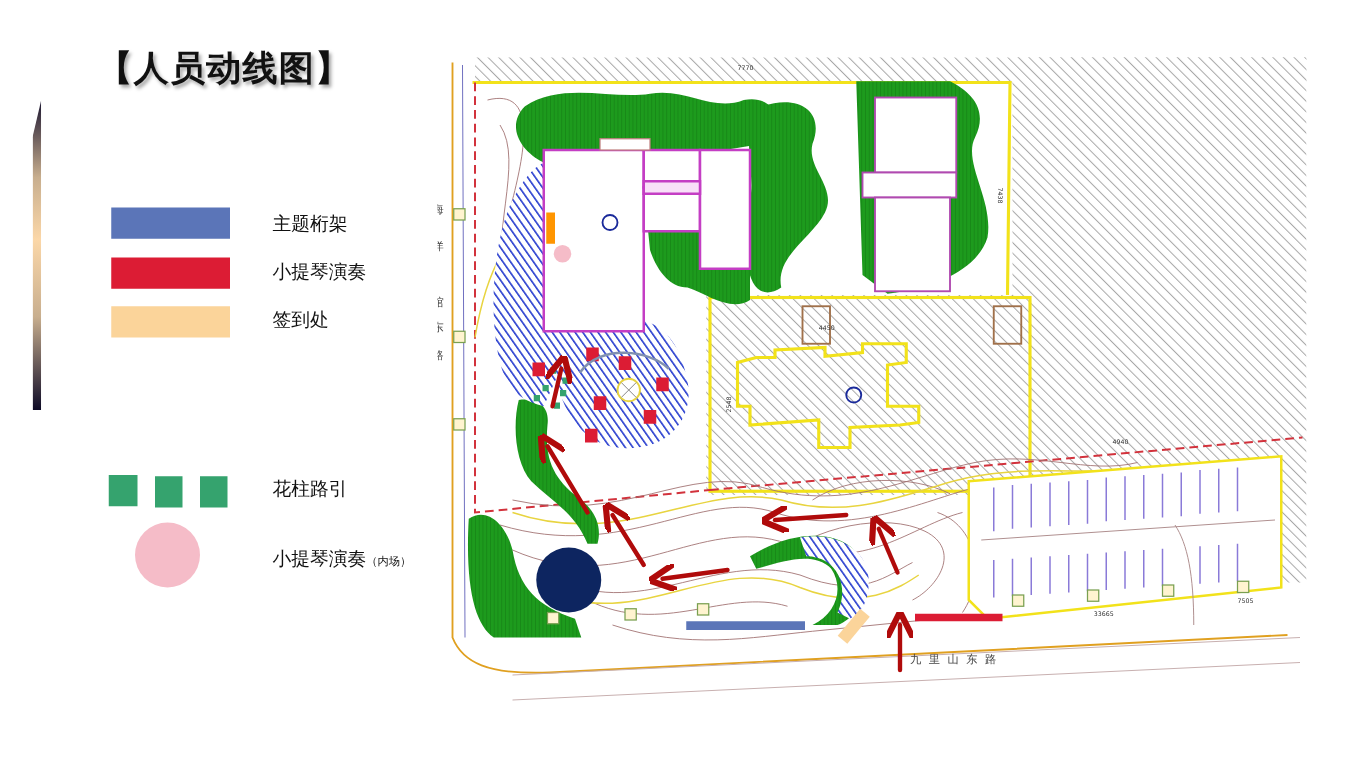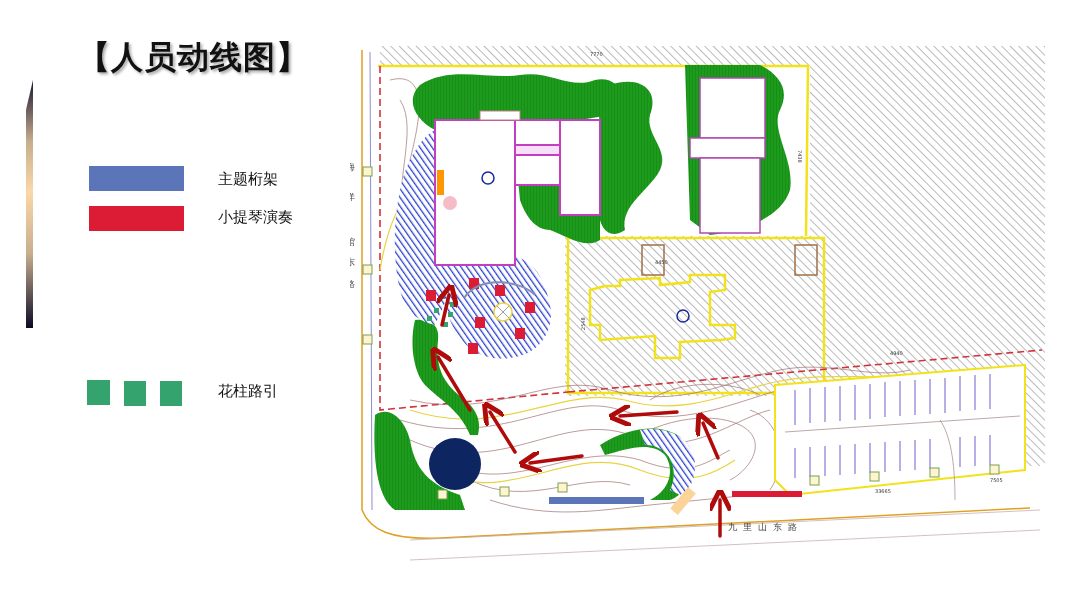--- a/index.html
+++ b/index.html
@@ -1,21 +1,21 @@
 <!DOCTYPE html>
 <html><head>
 <meta charset="utf-8">
 <style>
   * { box-sizing: border-box; margin: 0; padding: 0; }
   html, body { width: 1080px; height: 608px; background: #ffffff; overflow: hidden; }
   body { position: relative; font-family: "DejaVu Sans", "Liberation Sans", sans-serif; }
 
   .title {
     position: absolute; left: 78px; top: 36px;
-    font-size: 32px; font-weight: bold; color: #111;
+    font-size: 28px; font-weight: bold; color: #111;
     letter-spacing: 1px;
     text-shadow: 2px 2px 3px rgba(0,0,0,0.35);
   }
 
   .accent-bar {
     position: absolute; left: 26px; top: 80px; width: 7px; height: 248px;
     background: linear-gradient(to bottom, #1a1530 0%, #c8ae8e 25%, #fbd7a8 45%, #c8ae8e 70%, #0d0a26 100%);
     clip-path: polygon(100% 0, 100% 100%, 0 100%, 0 12%);
   }
 
@@ -41,30 +41,38 @@
   <div class="legend-item" style="top:118px">
     <div class="swatch" style="left:89px;top:5px;width:95px;height:25px;background:#5b75b8"></div>
     <span class="legend-label" style="top:9px">主题桁架</span>
   </div>
 
   <div class="legend-item" style="top:158px">
     <div class="swatch" style="left:89px;top:5px;width:95px;height:25px;background:#dc1c34"></div>
     <span class="legend-label" style="top:7px">小提琴演奏</span>
   </div>
 
+  <div class="legend-item" style="top:197px">
+    <div class="swatch" style="left:89px;top:5px;width:95px;height:25px;background:#fbd49a"></div>
+    <span class="legend-label" style="top:7px">签到处</span>
+  </div>
 
 
 
   <div class="legend-item" style="top:336px">
     <div class="swatch" style="left:87px;top:1px;width:23px;height:25px;background:#35a36e"></div>
     <div class="swatch" style="left:124px;top:2px;width:22px;height:25px;background:#35a36e"></div>
     <div class="swatch" style="left:160px;top:2px;width:22px;height:25px;background:#35a36e"></div>
     <span class="legend-label" style="top:3px">花柱路引</span>
   </div>
 
+  <div class="legend-item" style="top:374px;height:56px">
+    <div class="swatch" style="left:108px;top:1px;width:52px;height:52px;border-radius:50%;background:#f5bcc8"></div>
+    <span class="legend-label" style="top:21px"><span>小提琴演奏</span><small>（内场）</small></span>
+  </div>
 
 </div>
 
 <div class="map">
   <svg width="700" height="528" viewBox="0 0 700 528" xmlns="http://www.w3.org/2000/svg">
     <defs>
       <pattern id="hatchGray" width="6" height="6" patternUnits="userSpaceOnUse" patternTransform="rotate(-45)">
         <rect width="6" height="6" fill="#ffffff"></rect>
         <line x1="0" y1="0" x2="0" y2="6" stroke="#a8a8a8" stroke-width="1.6"></line>
       </pattern>

